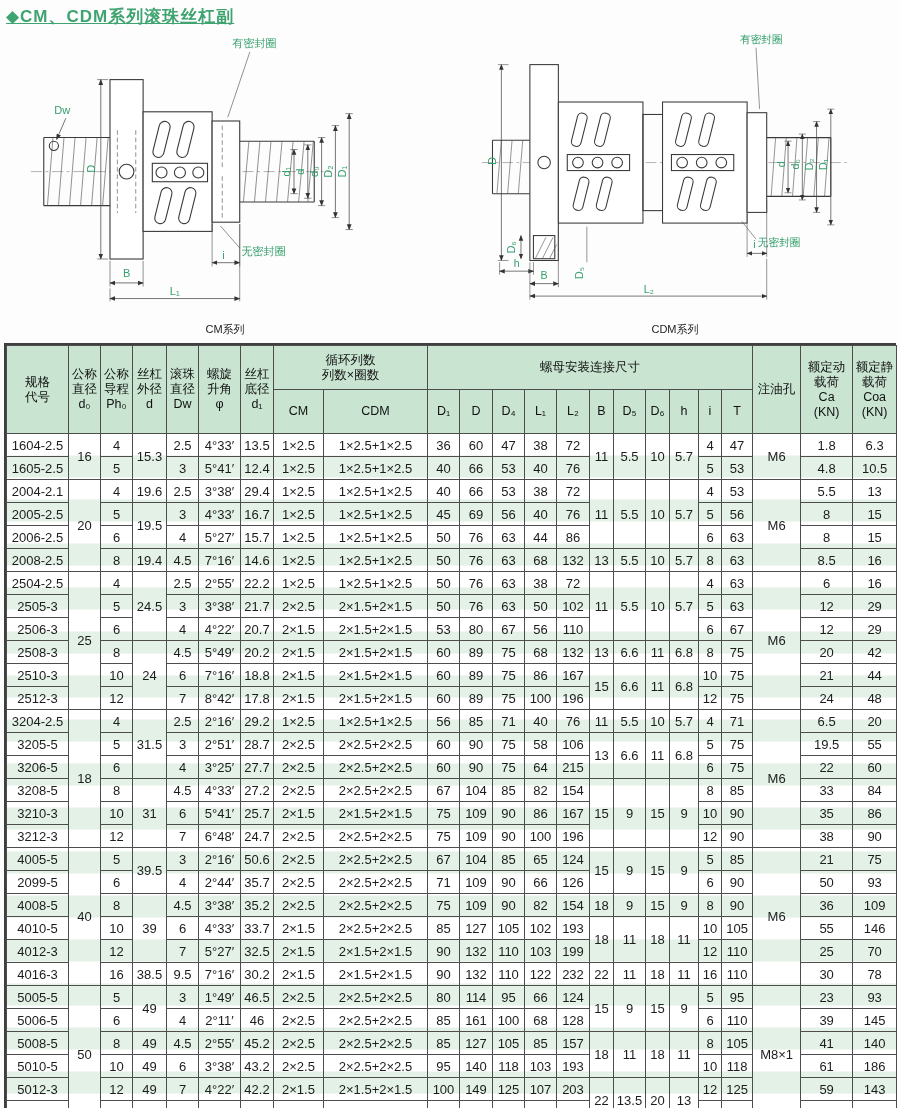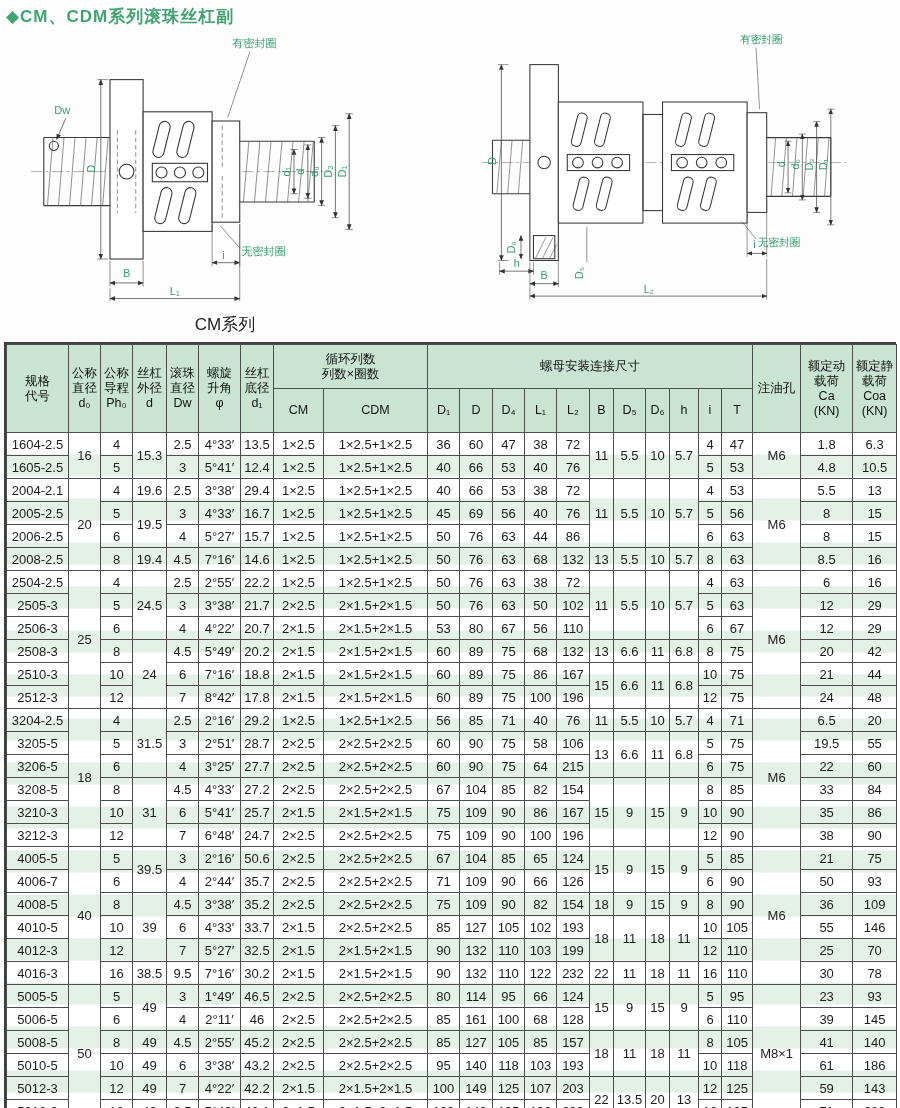--- a/index.html
+++ b/index.html
@@ -1,22 +1,22 @@
 <!DOCTYPE html>
 <html><head>
 <meta charset="utf-8">
 <style>
   html,body{margin:0;padding:0;}
   body{width:900px;height:1108px;background:#fdfdfd;color:#1c1c1c;
        font-family:"Liberation Sans","DejaVu Sans",sans-serif;overflow:hidden;}
-  .page-title{color:#3fa470;font-weight:bold;font-size:17px;padding:5px 0 1px 6px;letter-spacing:1px;}
+  .page-title{color:#3fa470;font-weight:bold;font-size:17px;padding:5px 0 1px 6px;letter-spacing:1px;text-decoration:underline;}
   .diagrams{display:flex;width:900px;}
   .diag{width:450px;text-align:center;}
   .diag svg{display:block;}
-  .caption{font-size:17px;color:#222;margin-top:8px;text-align:center;}
+  .caption{font-size:11px;color:#222;margin-top:17px;text-align:center;}
   .tablewrap{width:888px;margin:6px auto 0;border:2px solid #3f3f3f;}
   table{width:100%;border-collapse:collapse;table-layout:fixed;
         background:repeating-linear-gradient(to bottom,#ffffff 0 22px,#e3f1e6 22px 44px);}
   th{background:#c9e5d1;border:1px solid #4d4d4d;font-weight:normal;font-size:12.5px;
      white-space:pre-line;line-height:1.2;padding:0;vertical-align:middle;text-align:center;color:#111;}
   thead tr{height:44px;}
   td{border:1px solid #4d4d4d;text-align:center;font-size:13px;height:22px;line-height:1;
      padding:0;vertical-align:middle;background:transparent;white-space:nowrap;overflow:hidden;}
   .dim-label{fill:#36a06d;font-size:12px;}
   .cjk-label{fill:#36a06d;font-size:12px;}
@@ -218,20 +218,21 @@
         <line class="dimline" x1="306" y1="252" x2="328" y2="252" marker-start="url(#ar)" marker-end="url(#ar)"></line>
         <text class="dim-label" x="313" y="246">i</text>
       </g>
 
       <g>
         <path class="thin" d="M62,290 v14 M328,258 v46"></path>
         <line class="dimline" x1="62" y1="300" x2="328" y2="300" marker-start="url(#ar)" marker-end="url(#ar)"></line>
         <text class="dim-label" x="190" y="296">L₂</text>
       </g>
     </svg>
+    <div class="caption">CDM系列</div>
   </div>
 </div>
 
 <div class="tablewrap">
 <table>
   <colgroup>
     <col style="width:62px">
         <col style="width:32px">
         <col style="width:32px">
         <col style="width:34px">
@@ -702,21 +703,21 @@
           <td rowspan="2">9</td>
           <td rowspan="2">15</td>
           <td rowspan="2">9</td>
           <td>5</td>
           <td>85</td>
           <td rowspan="6">M6</td>
           <td>21</td>
           <td>75</td>
         </tr>
         <tr>
-          <td>4006-7</td>
+          <td>2099-5</td>
           <td>6</td>
           <td>4</td>
           <td>2°44′</td>
           <td>35.7</td>
           <td>2×2.5</td>
           <td>2×2.5+2×2.5</td>
           <td>71</td>
           <td>109</td>
           <td>90</td>
           <td>66</td>

